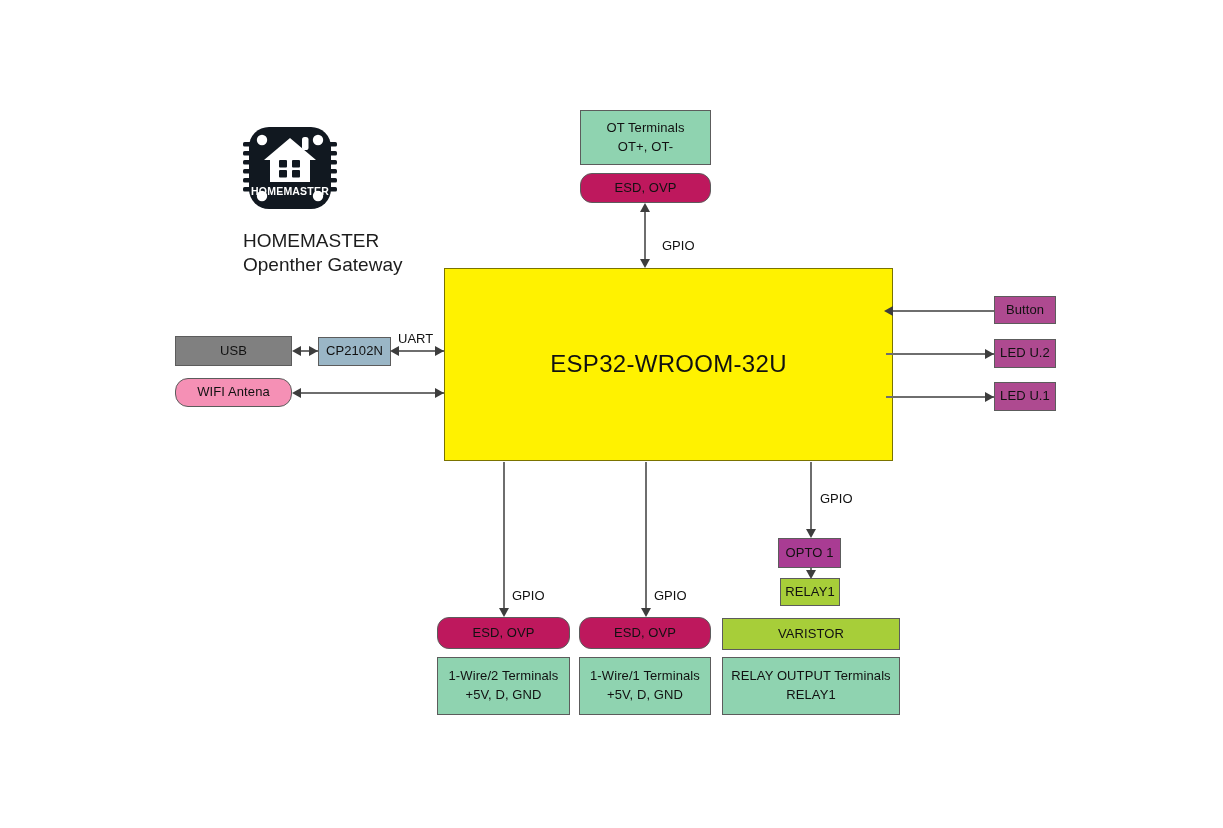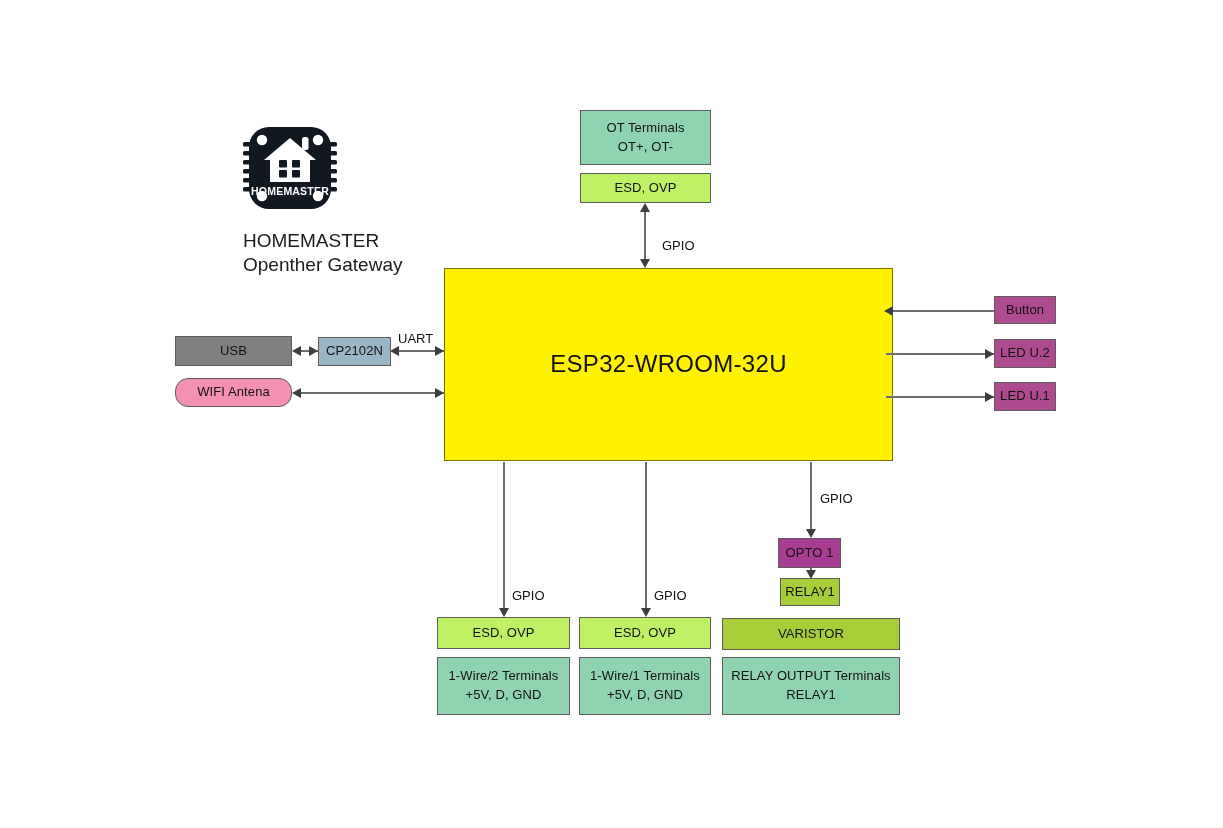--- a/index.html
+++ b/index.html
@@ -28,21 +28,21 @@
     justify-content: center;
     text-align: center;
     font-size: 13px;
     line-height: 1.45;
     color: #111111;
     letter-spacing: 0.1px;
   }
   .node .ln { display: block; white-space: nowrap; }
 
   .n-green    { background: #8FD3B0; }
-  .n-purple   { background: #bef264; }
+  .n-purple   { background: #be185d; border-radius: 12px; }
   .n-yellow   { background: #FFF200; border-color: #7a7300; }
   .n-gray     { background: #808080; }
   .n-steel    { background: #9AB6C6; }
   .n-pink     { background: #F590B5; }
   .n-magenta  { background: #AE4A90; }
   .n-magenta2 { background: #A93C93; }
   .n-lime     { background: #A7CE39; }
 
   #esp32 {
     font-size: 24px;

